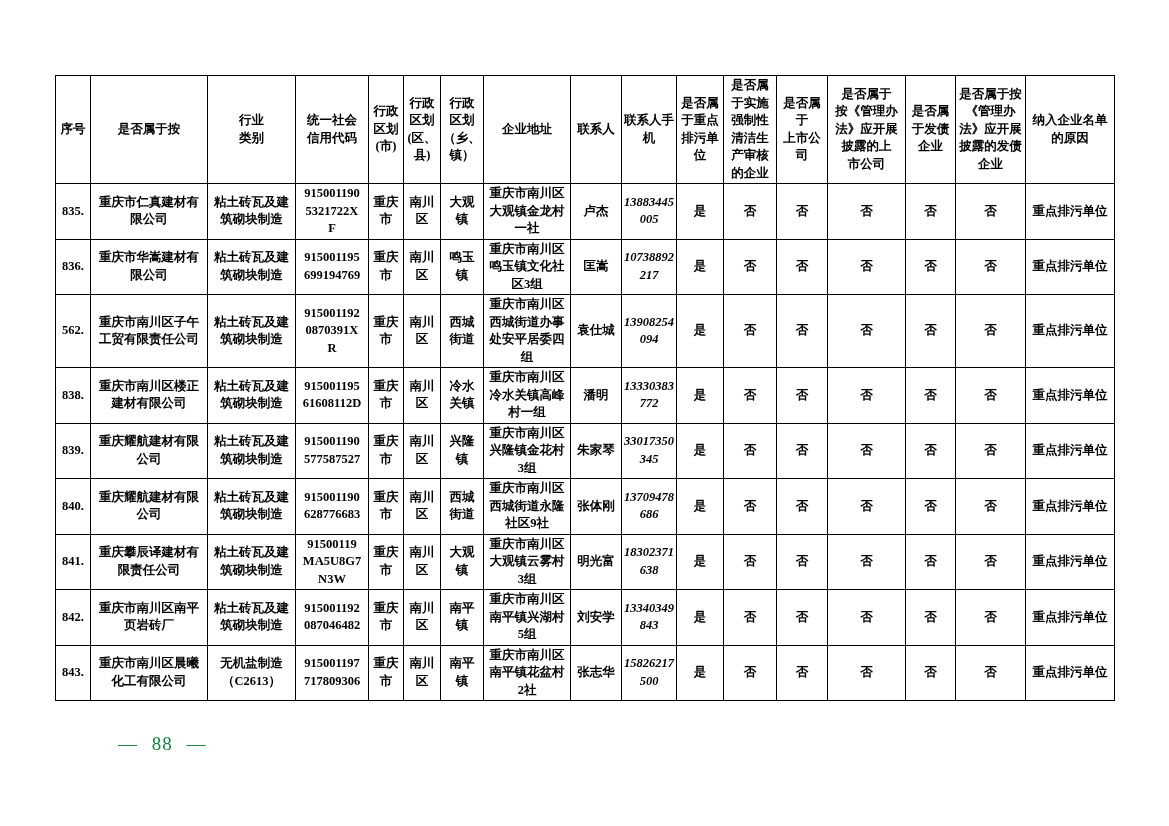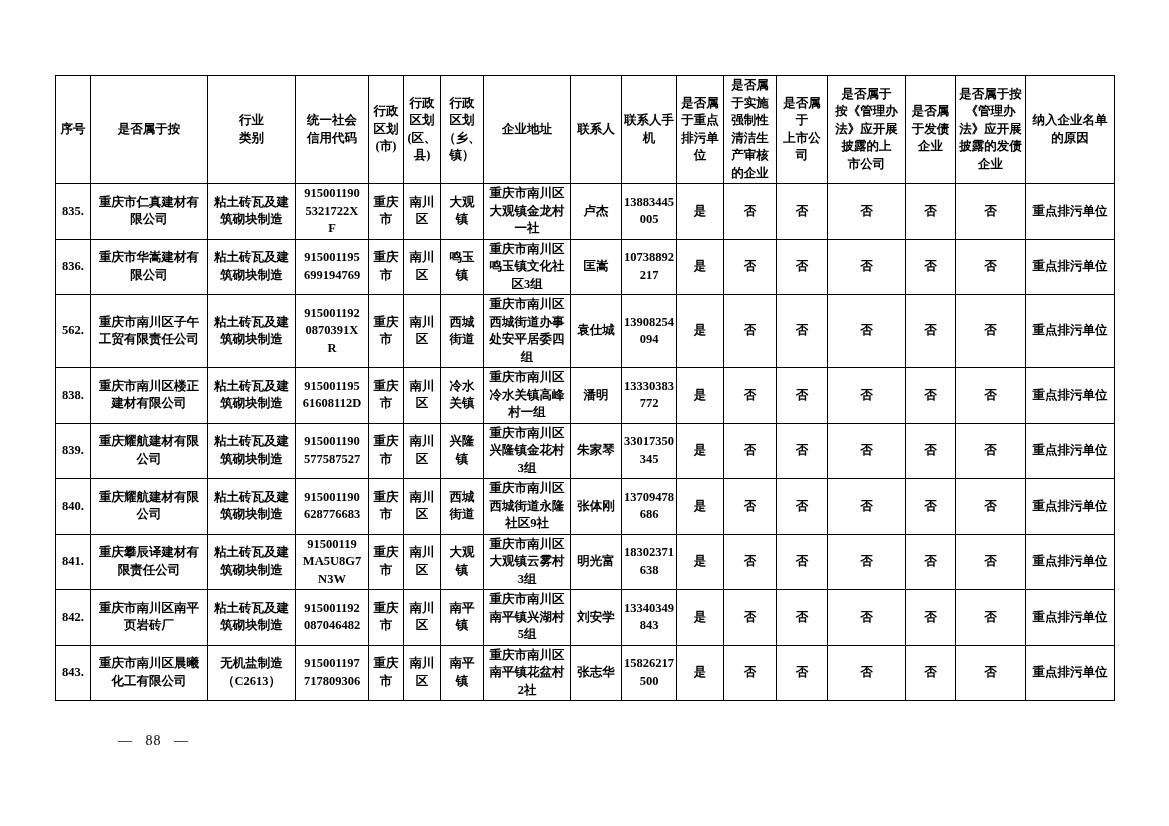--- a/index.html
+++ b/index.html
@@ -39,29 +39,29 @@
   }
   .enterprise-table td {
     font-size: 12.5px;
     line-height: 1.4;
     padding: 1px 3px;
   }
   thead tr { height: 105px; }
   tbody tr { height: 55px; }
   td.break-all { word-break: break-all; }
   td.credit-code { padding: 1px 6px; }
-  td.phone { padding: 1px 1px; }
+  td.phone { padding: 1px 1px; font-style: italic; }
   .page-number {
     position: absolute;
     left: 118px;
     top: 733px;
-    font-size: 14px;
+    font-size: 19px;
     letter-spacing: 1px;
     word-spacing: 8px;
-    color: #000000;
+    color: #15803d;
   }
 </style>
 </head>
 <body>
 
 <div class="page">
   <table class="enterprise-table">
     <colgroup>
       <col style="width:35px">
         <col style="width:117px">

